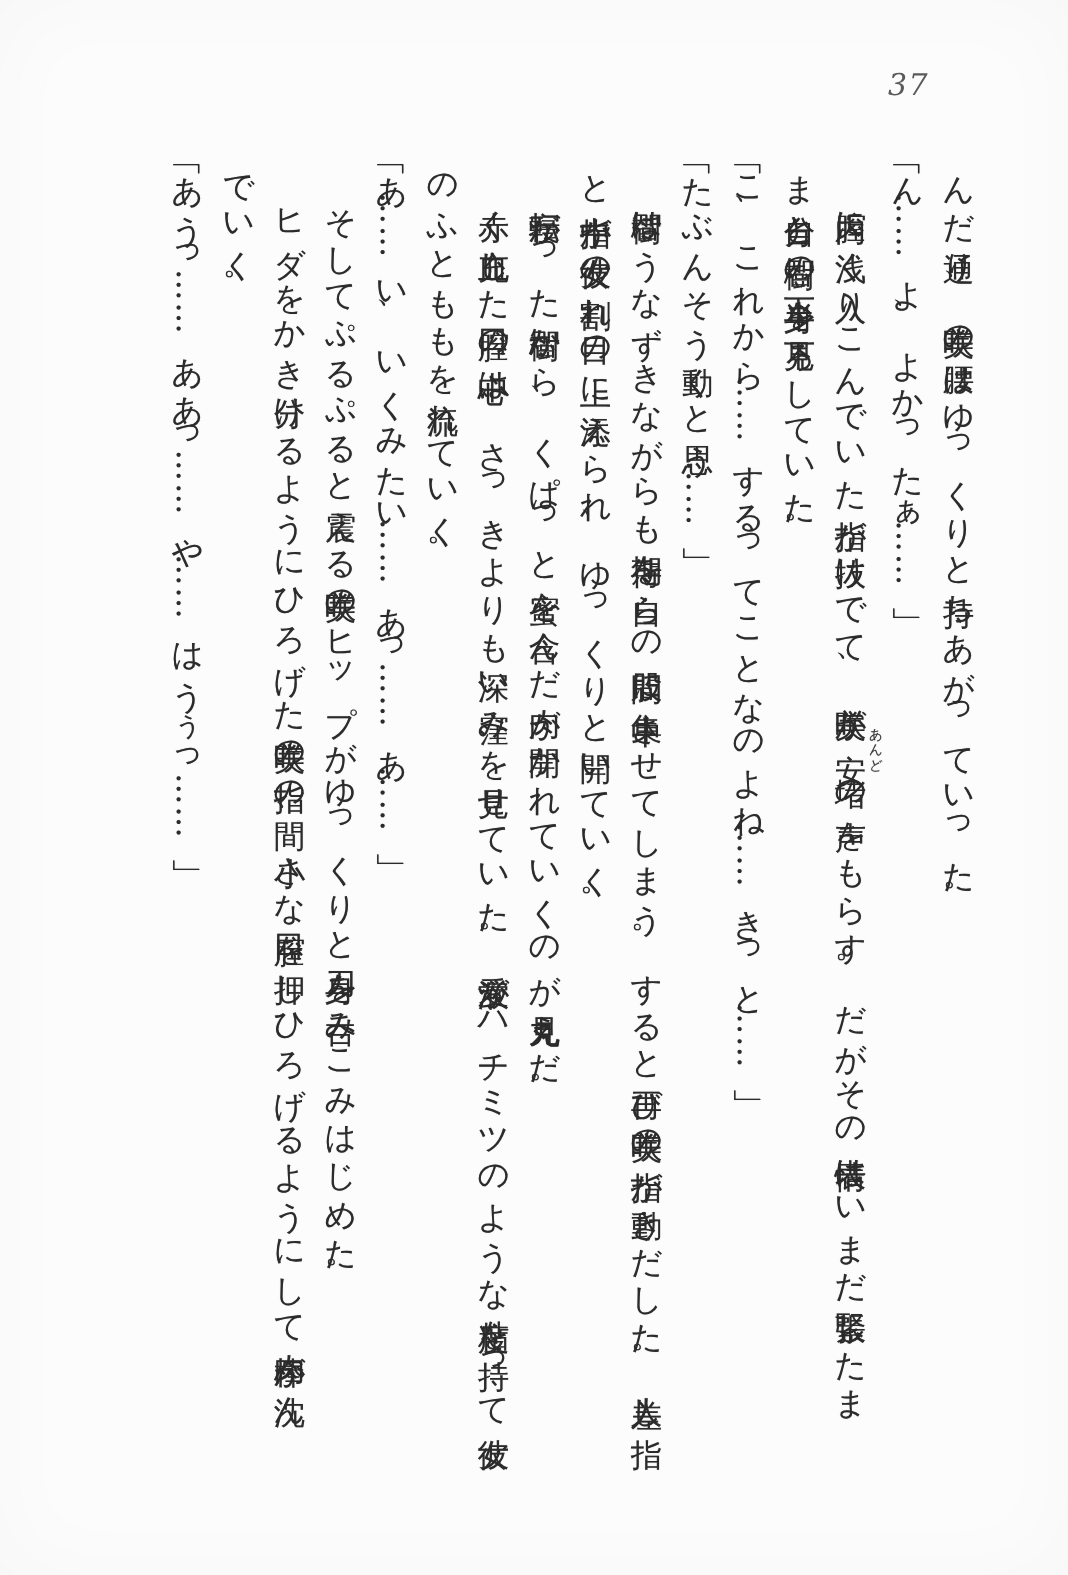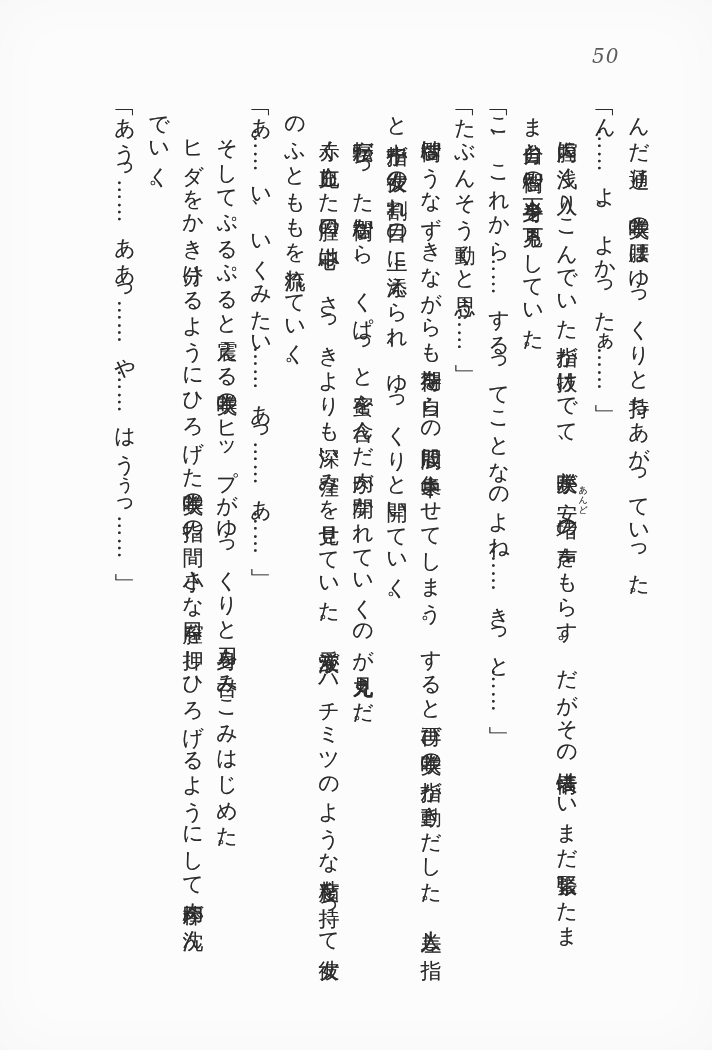--- a/index.html
+++ b/index.html
@@ -54,21 +54,21 @@
   .text-body ruby > rt {
     font-size: 9px;
     letter-spacing: 0;
     color: #3a3a3a;
   }
 </style>
 </head>
 <body>
 
 <div class="book-page" style="background: rgb(252, 252, 252);">
-  <div class="page-number" style="color: rgb(90, 90, 90);">50</div>
+  <div class="page-number" style="color: rgb(90, 90, 90);">37</div>
   <div class="text-body" style="color: rgb(43, 43, 43);">
       <p>んだ通り、美咲の腰はゆっくりと持ちあがっていった。</p>
       <p>「ん……よ、よかったぁ……」</p>
       <p class="indent">膣内に浅く入りこんでいた指が抜けでて、美咲が<ruby>安堵<rt>あんど</rt></ruby>の声をもらす。だがその表情はいまだ緊張したまま自分と智樹の下半身を見下ろしていた。</p>
       <p>「こ、これから……するってことなのよね……きっと……」</p>
       <p>「たぶんそう動くと思う……」</p>
       <p class="indent">智樹はうなずきながらも期待を自らの股間に集中させてしまう。すると再び美咲の指が動きだした。人差し指と中指が彼女の割れ目の上に添えられ、ゆっくりと開いていく。</p>
       <p class="indent">寝転がった智樹から、くぱっと蜜を含んだ肉が開かれていくのが丸見えだ。</p>
       <p class="indent">赤く充血した膣口の中心は、さっきよりも深い窪みを見せていた。愛液がハチミツのような粘度を持って彼女のふとももを流れていく。</p>
       <p>「あ……い、いくみたい……あっ……あ……」</p>

